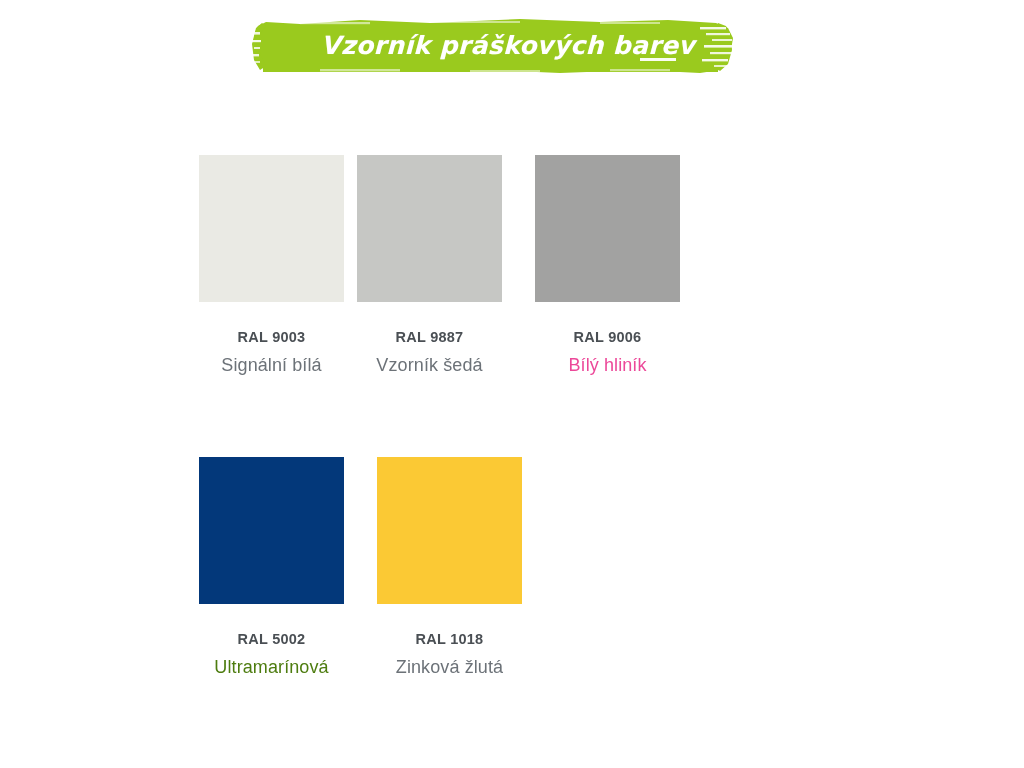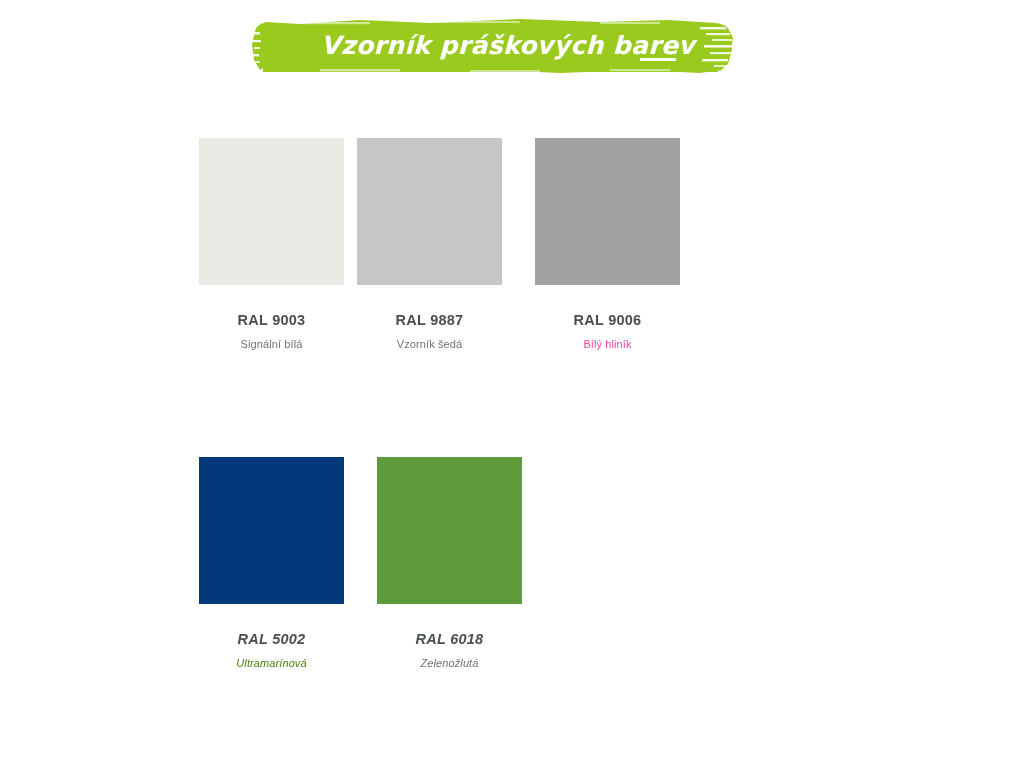--- a/index.html
+++ b/index.html
@@ -55,26 +55,25 @@
   }
 
   
   .row {
     position: absolute;
     display: flex;
     align-items: flex-start;
   }
   .row-1 {
     left: 199px;
-    top: 138px;
+    top: 155px;
   }
   .row-2 {
     left: 199px;
     top: 457px;
-    font-style: italic;
   }
 
   .swatch-cell {
     display: flex;
     flex-direction: column;
     align-items: center;
     margin-right: 13px;
   }
   .swatch-cell:last-child {
     margin-right: 16px;
@@ -91,21 +90,21 @@
     margin-top: 27px;
     font-size: 14.5px;
     font-weight: 700;
     color: #4a4f54;
     letter-spacing: 0.25px;
     white-space: nowrap;
     text-align: center;
   }
   .swatch-name {
     margin-top: 10px;
-    font-size: 11px;
+    font-size: 18px;
     font-weight: 400;
     color: #6c7278;
     letter-spacing: 0.1px;
     white-space: nowrap;
     text-align: center;
   }
 </style>
 </head>
 <body style="background: rgb(255, 255, 255);">
 
@@ -170,20 +169,20 @@
 
 <div class="row row-2">
 
   <div class="swatch-cell">
     <span class="swatch-chip" style="background-color: rgb(3, 56, 122);"></span>
     <span class="swatch-code" style="color: rgb(74, 79, 84);">RAL 5002</span>
     <span class="swatch-name" style="color: #4d7c0f;">Ultramarínová</span>
   </div>
 
 
+  <div class="swatch-cell">
+    <span class="swatch-chip" style="background-color: rgb(251, 201, 52);"></span>
+    <span class="swatch-code" style="color: rgb(74, 79, 84);">RAL 1018</span>
+    <span class="swatch-name" style="color: rgb(108, 114, 120);">Zinková žlutá</span>
+  </div>
 
-  <div class="swatch-cell">
-    <span class="swatch-chip" style="background-color: rgb(95, 154, 59);"></span>
-    <span class="swatch-code" style="color: rgb(74, 79, 84);">RAL 6018</span>
-    <span class="swatch-name" style="color: rgb(108, 114, 120);">Zelenožlutá</span>
-  </div>
 
 </div>
 
 </body></html>

